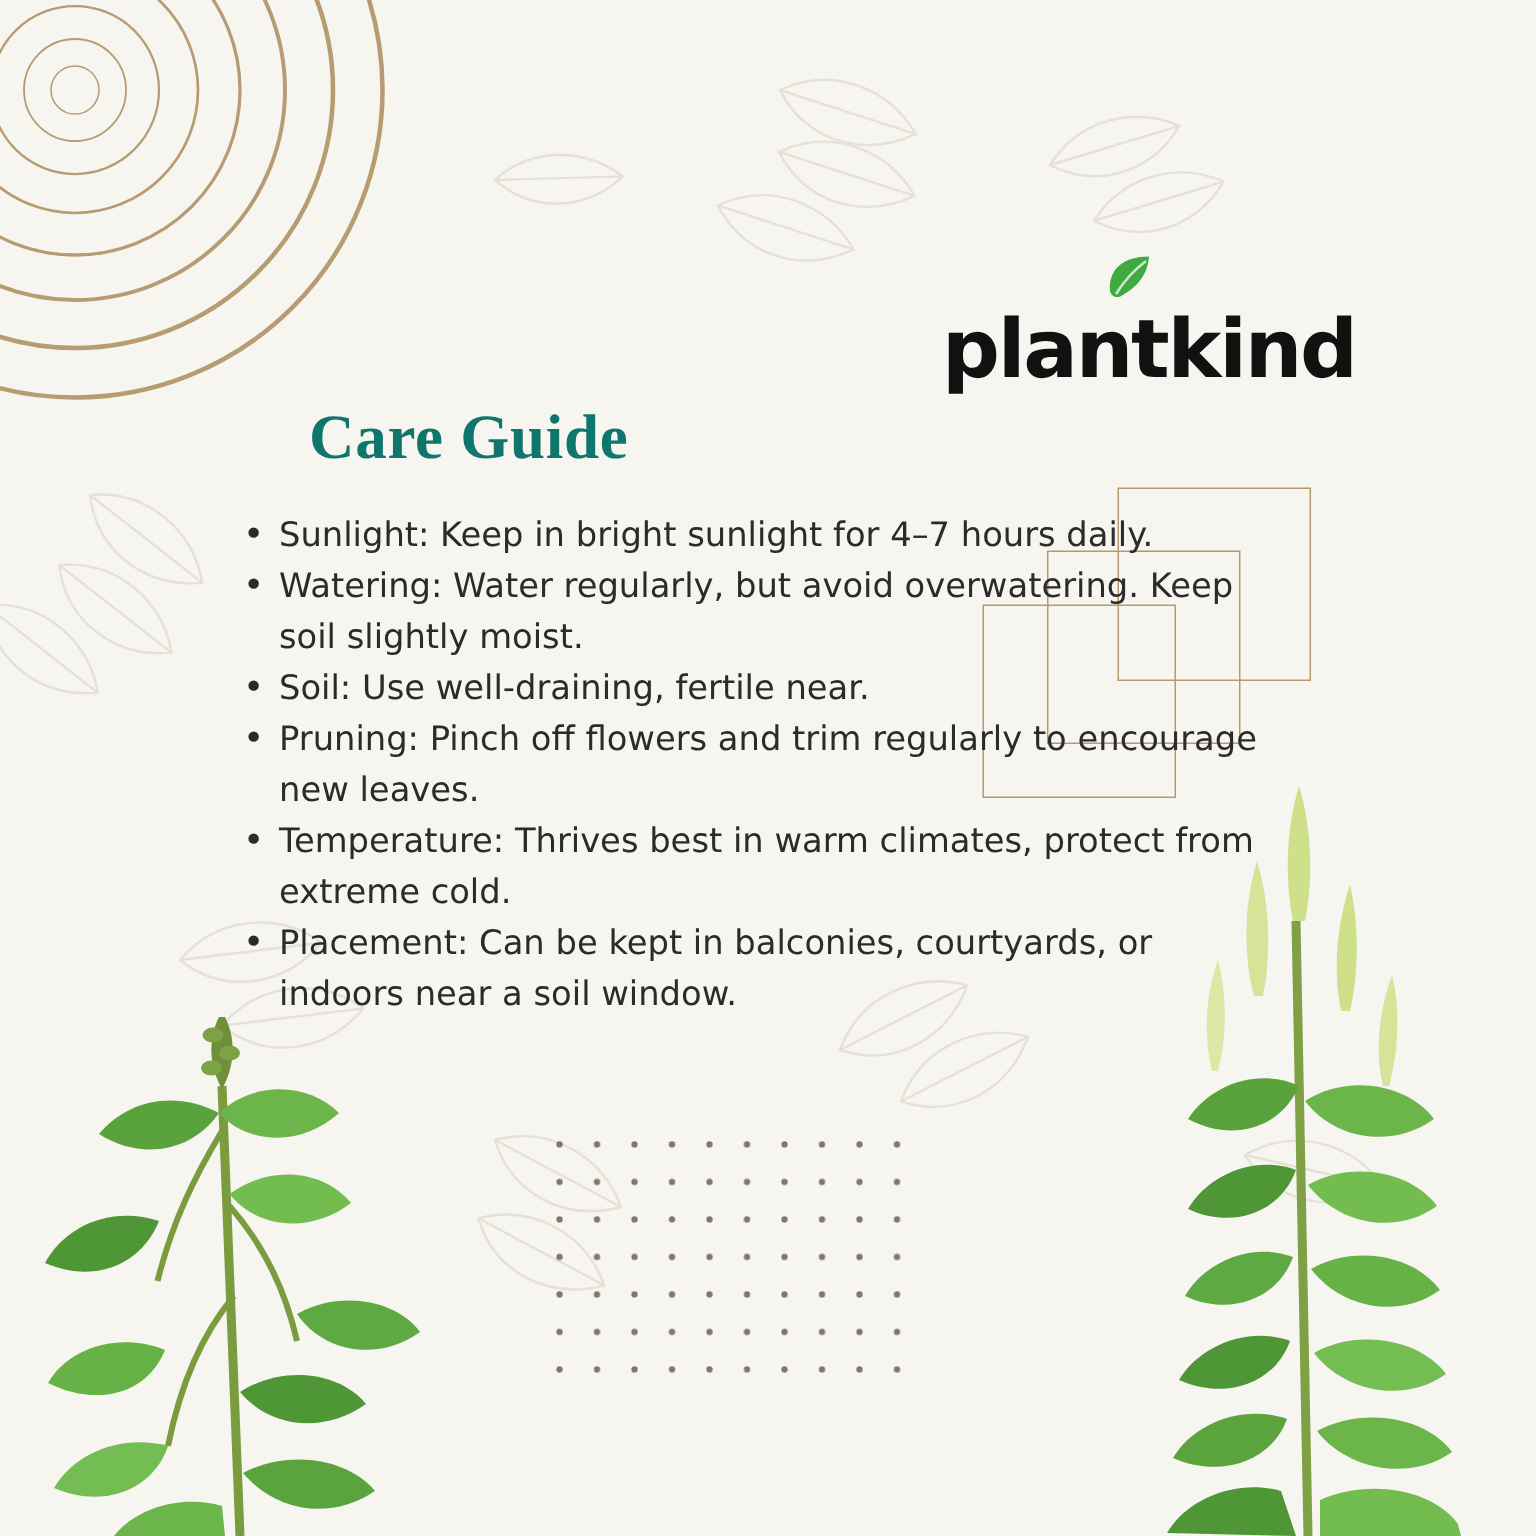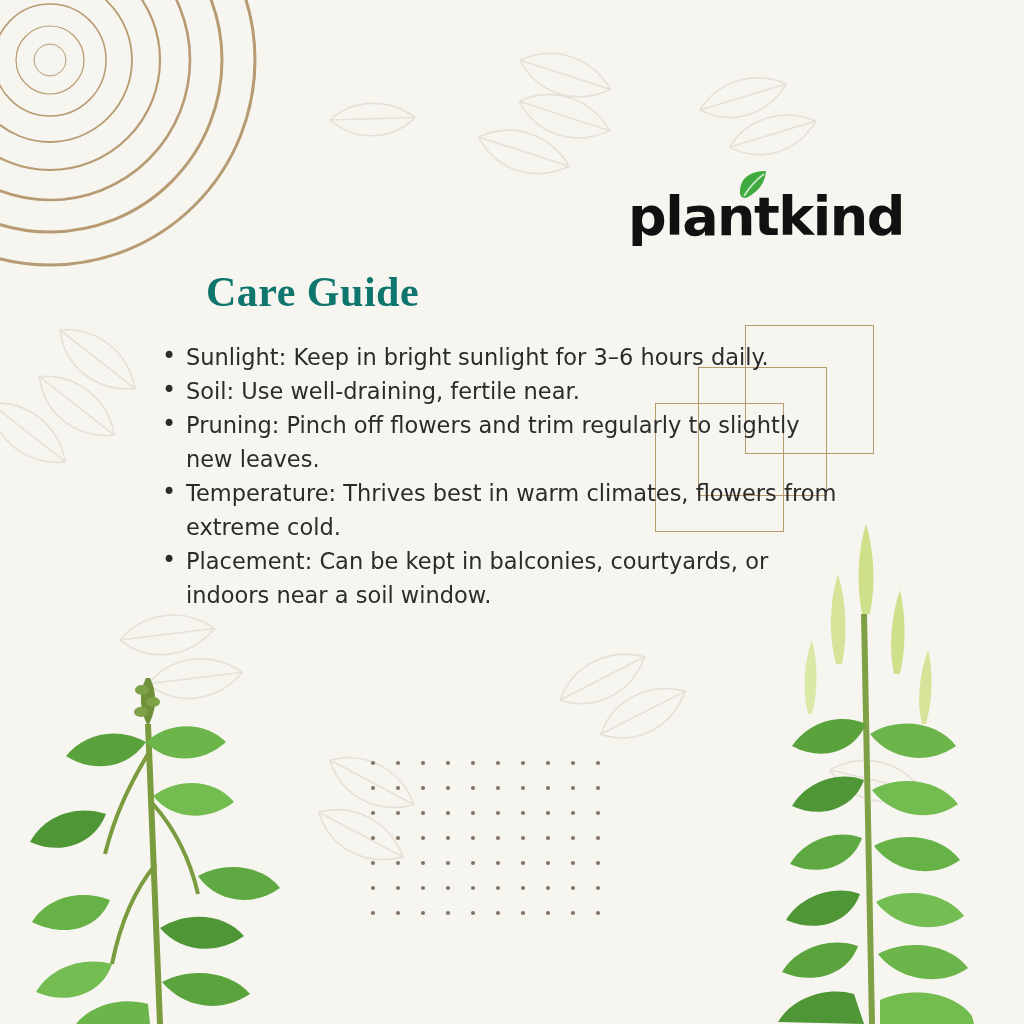--- a/index.html
+++ b/index.html
@@ -70,20 +70,21 @@
     align-items: flex-start;
   }
   .logo-text {
     font-family: "DejaVu Sans", sans-serif;
     font-weight: bold;
     font-size: 54px;
     letter-spacing: -1.5px;
     color: #111111;
     line-height: 1;
     position: relative;
+    margin-top: 16px;
   }
   .logo-leaf {
     position: absolute;
     left: 108px;
     top: -22px;
     width: 34px;
     height: 34px;
   }
 
   
@@ -234,24 +235,25 @@
     <div class="logo-text">plantkind</div>
     <svg class="logo-leaf" viewBox="0 0 34 34" xmlns="http://www.w3.org/2000/svg">
       <path d="M30,3 C12,3 3,12 4,26 C5,30 9,31 12,29 C24,22 29,14 30,3 Z" fill="#3faa3f"></path>
       <path d="M28,6 C20,12 13,20 8,28" stroke="#ffffff" stroke-width="1.6" fill="none" opacity="0.75"></path>
     </svg>
   </div>
 
   <div class="care-title">Care Guide</div>
 
   <ul class="care-list">
-    <li>Sunlight: Keep in bright sunlight for 3–6 hours daily.</li>
+    <li>Sunlight: Keep in bright sunlight for 4–7 hours daily.</li>
+    <li>Watering: Water regularly, but avoid overwatering. Keep soil slightly moist.</li>
     <li>Soil: Use well-draining, fertile near.</li>
-    <li>Pruning: Pinch off flowers and trim regularly to slightly new leaves.</li>
-    <li>Temperature: Thrives best in warm climates, flowers from extreme cold.</li>
+    <li>Pruning: Pinch off flowers and trim regularly to encourage new leaves.</li>
+    <li>Temperature: Thrives best in warm climates, protect from extreme cold.</li>
     <li>Placement: Can be kept in balconies, courtyards, or indoors near a soil window.</li>
   </ul>
 
   <svg class="plant-left" viewBox="0 0 300 360" xmlns="http://www.w3.org/2000/svg">
     <g>
       <path d="M128,60 L140,360" stroke="#7a9b3e" stroke-width="6" fill="none"></path>
       <path d="M128,90 C110,120 95,150 85,190" stroke="#7a9b3e" stroke-width="4" fill="none"></path>
       <path d="M133,140 C155,165 170,195 178,230" stroke="#7a9b3e" stroke-width="4" fill="none"></path>
       <path d="M136,200 C115,225 100,260 92,300" stroke="#7a9b3e" stroke-width="4" fill="none"></path>
 

